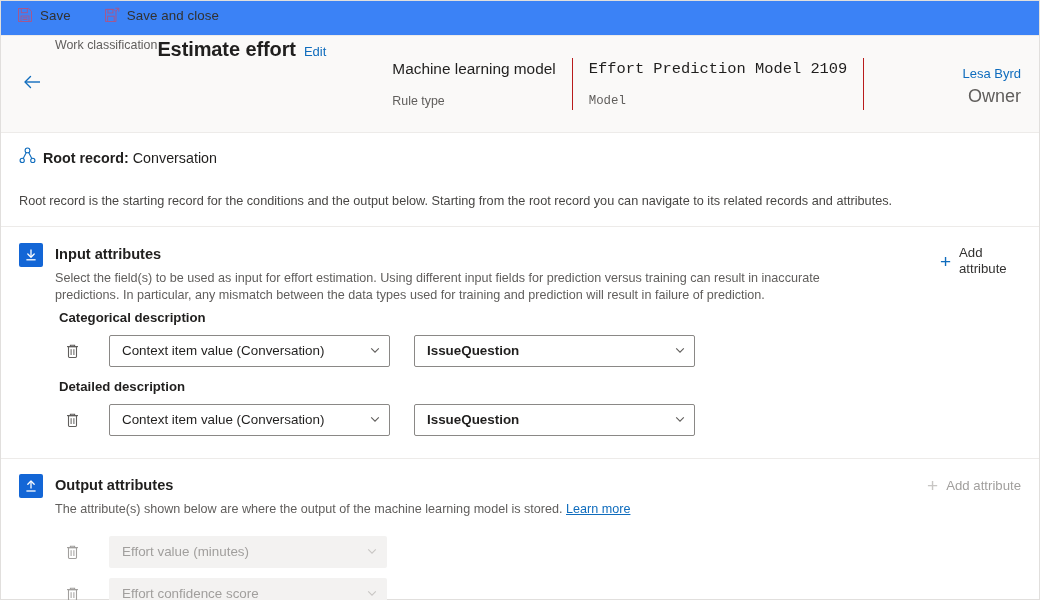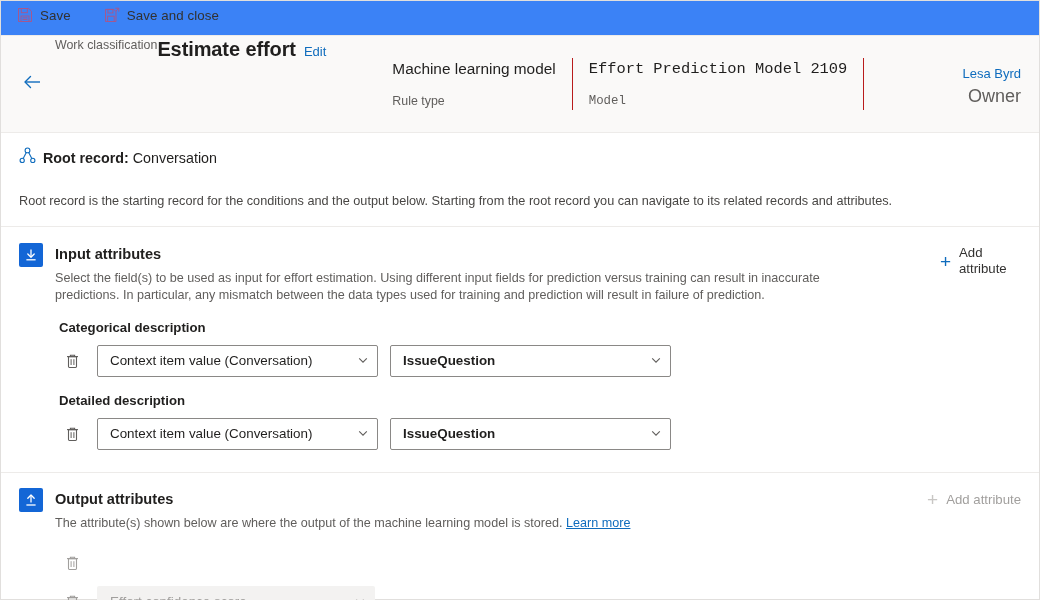--- a/index.html
+++ b/index.html
@@ -240,32 +240,32 @@
   }
   .plus {
     font-size: 19px;
     line-height: 19px;
     color: #0f6cbd;
     font-weight: 300;
   }
   .add-attr.disabled .plus { color: #c8c6c4; }
 
   
-  .attr-group { padding-left: 40px; margin-top: 14px; }
+  .attr-group { padding-left: 40px; margin-top: 4px; }
   .group-label {
     font-size: 13.2px;
     font-weight: 600;
     color: #201f1e;
     line-height: 19px;
     margin-bottom: 8px;
   }
   .attr-row {
     display: flex;
     align-items: center;
-    gap: 12px;
+    gap: 24px;
     margin-bottom: 10px;
   }
   .trash-btn {
     width: 26px; height: 26px;
     display: flex;
     align-items: center;
     justify-content: center;
     cursor: pointer;
     flex: 0 0 26px;
     border-radius: 2px;
@@ -492,20 +492,28 @@
       <div class="attr-row">
         <span class="trash-btn disabled">
           <svg width="15" height="16" viewBox="0 0 15 16">
             <line x1="2" y1="3.6" x2="13" y2="3.6" stroke="#a19f9d" stroke-width="1.1"></line>
             <path d="M5.4 3.6V2.2h4.2v1.4" fill="none" stroke="#a19f9d" stroke-width="1.1"></path>
             <path d="M3.5 3.6h8v10a.9.9 0 0 1-.9.9H4.4a.9.9 0 0 1-.9-.9v-10z" fill="none" stroke="#a19f9d" stroke-width="1.1"></path>
             <line x1="6.1" y1="6.2" x2="6.1" y2="12" stroke="#a19f9d" stroke-width="1"></line>
             <line x1="8.9" y1="6.2" x2="8.9" y2="12" stroke="#a19f9d" stroke-width="1"></line>
           </svg>
         </span>
+        <div class="combo disabled">
+          <span class="combo-text">Effort value (minutes)</span>
+          <span class="chev">
+            <svg width="12" height="12" viewBox="0 0 12 12">
+                <polyline points="2.2,4.3 6,8.1 9.8,4.3" fill="none" stroke="#c8c6c4" stroke-width="1.1"></polyline>
+              </svg>
+          </span>
+        </div>
       </div>
       <div class="attr-row">
         <span class="trash-btn disabled">
           <svg width="15" height="16" viewBox="0 0 15 16">
             <line x1="2" y1="3.6" x2="13" y2="3.6" stroke="#a19f9d" stroke-width="1.1"></line>
             <path d="M5.4 3.6V2.2h4.2v1.4" fill="none" stroke="#a19f9d" stroke-width="1.1"></path>
             <path d="M3.5 3.6h8v10a.9.9 0 0 1-.9.9H4.4a.9.9 0 0 1-.9-.9v-10z" fill="none" stroke="#a19f9d" stroke-width="1.1"></path>
             <line x1="6.1" y1="6.2" x2="6.1" y2="12" stroke="#a19f9d" stroke-width="1"></line>
             <line x1="8.9" y1="6.2" x2="8.9" y2="12" stroke="#a19f9d" stroke-width="1"></line>
           </svg>

